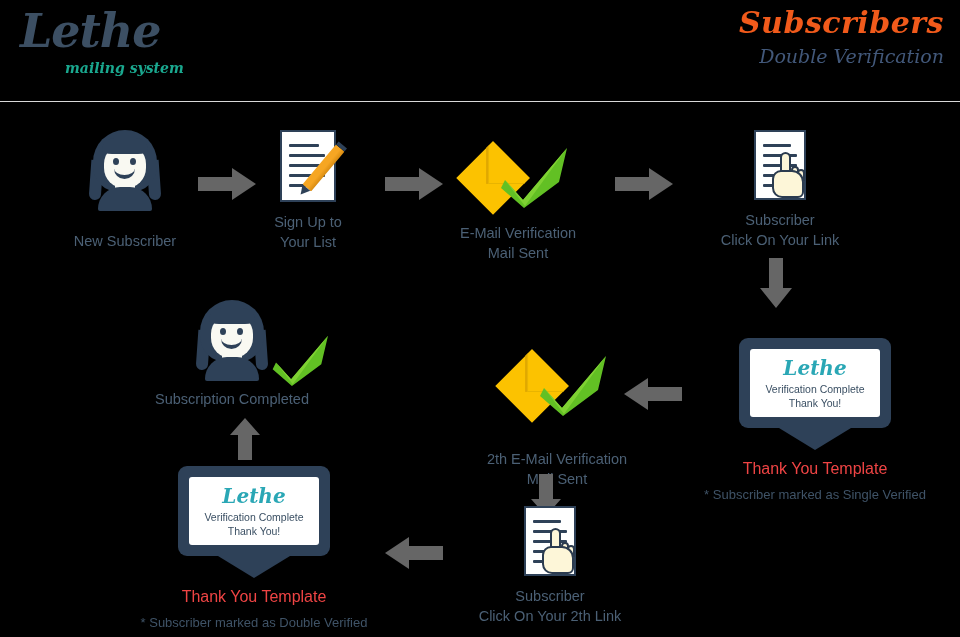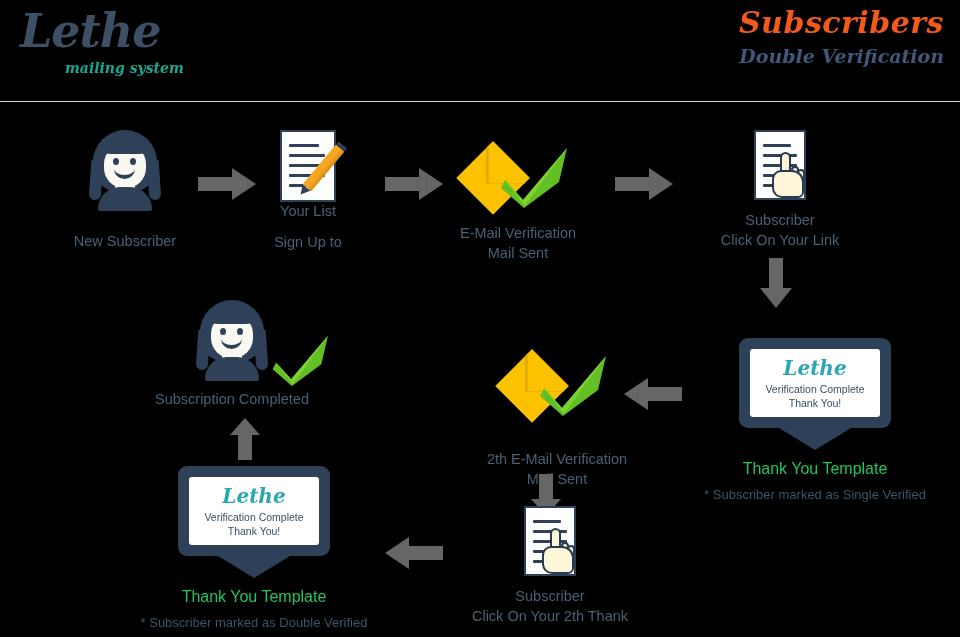--- a/index.html
+++ b/index.html
@@ -34,40 +34,40 @@
   }
   .title-wrap { position: absolute; right: 16px; top: 6px; text-align: right; }
   .title-main {
     font-family: "DejaVu Serif", serif;
     font-style: italic; font-weight: bold;
     font-size: 30px; color: #f15a1b; line-height: 1.15;
     letter-spacing: 0.5px;
   }
   .title-sub {
     font-family: "DejaVu Serif", serif;
-    font-style: italic; font-weight: bold;
+    font-style: italic; font-weight: normal;
     font-size: 19px; color: #42587a; line-height: 1.3;
     margin-top: 3px;
   }
   .divider {
     position: absolute; left: 0; top: 101px;
     width: 960px; height: 1px; background: #d8d8d8;
   }
 
   
   .node { position: absolute; }
   .caption {
     font-family: "Liberation Sans", sans-serif;
     color: #4b6075;
     text-align: center;
     line-height: 1.35;
     white-space: nowrap;
   }
   .caption.lg { font-size: 14.5px; }
-  .caption.title-cap { font-size: 16px; color: #22c55e; }
+  .caption.title-cap { font-size: 16px; color: #ef4444; }
   .caption.note { font-size: 13px; color: #3f5367; }
 
   
   .avatar { position: relative; width: 86px; height: 80px; }
   .av-hair {
     position: absolute; left: 11px; top: 0; width: 64px; height: 62px;
     background: #2e4158; border-radius: 32px 32px 26px 26px;
   }
   .av-hair-l { position: absolute; left: 8px; top: 30px; width: 12px; height: 40px;
     background: #2e4158; border-radius: 0 0 6px 6px; transform: rotate(4deg); }
@@ -224,22 +224,22 @@
       <div class="doc">
         <div class="doc-page"></div>
         <div class="doc-line" style="top:14px; width:30px;"></div>
         <div class="doc-line" style="top:24px; width:36px;"></div>
         <div class="doc-line" style="top:34px; width:36px;"></div>
         <div class="doc-line" style="top:44px; width:36px;"></div>
         <div class="doc-line" style="top:54px; width:26px;"></div>
         <div class="doc-pencil" style="left:38px; top:12px;"></div>
       </div>
     </div>
+    <div class="caption lg" style="margin-top:11px;">Sign Up to</div>
     <div class="caption lg">Your List</div>
-    <div class="caption lg" style="margin-top:11px;">Sign Up to</div>
   </div>
 
   <div class="arrow" style="left:385px; top:168px;">
     <svg width="58" height="32" viewBox="0 0 58 32">
         <path d="M0 9 H34 V0 L58 16 L34 32 V23 H0 Z" fill="#666666"></path>
       </svg>
   </div>
 
   <div class="node" style="left:438px; top:144px; width:160px;">
     <div style="display:flex; justify-content:center;">
@@ -342,21 +342,21 @@
         <div class="doc-line" style="top:54px; width:24px;"></div>
         <div class="hand" style="left:18px; top:22px;">
           <div class="hand-finger"></div>
           <div class="hand-knuckle" style="left:19px;"></div>
           <div class="hand-knuckle" style="left:25px; top:17px;"></div>
           <div class="hand-palm"></div>
         </div>
       </div>
     </div>
     <div class="caption lg" style="margin-top:11px;">Subscriber</div>
-    <div class="caption lg">Click On Your 2th Thank</div>
+    <div class="caption lg">Click On Your 2th Link</div>
   </div>
 
   <div class="arrow" style="left:385px; top:537px;">
     <svg width="58" height="32" viewBox="0 0 58 32">
         <path d="M58 9 H24 V0 L0 16 L24 32 V23 H58 Z" fill="#666666"></path>
       </svg>
   </div>
 
   <div class="node" style="left:140px; top:466px; width:228px;">
     <div class="monitor" style="width:152px; margin:0 auto;">

